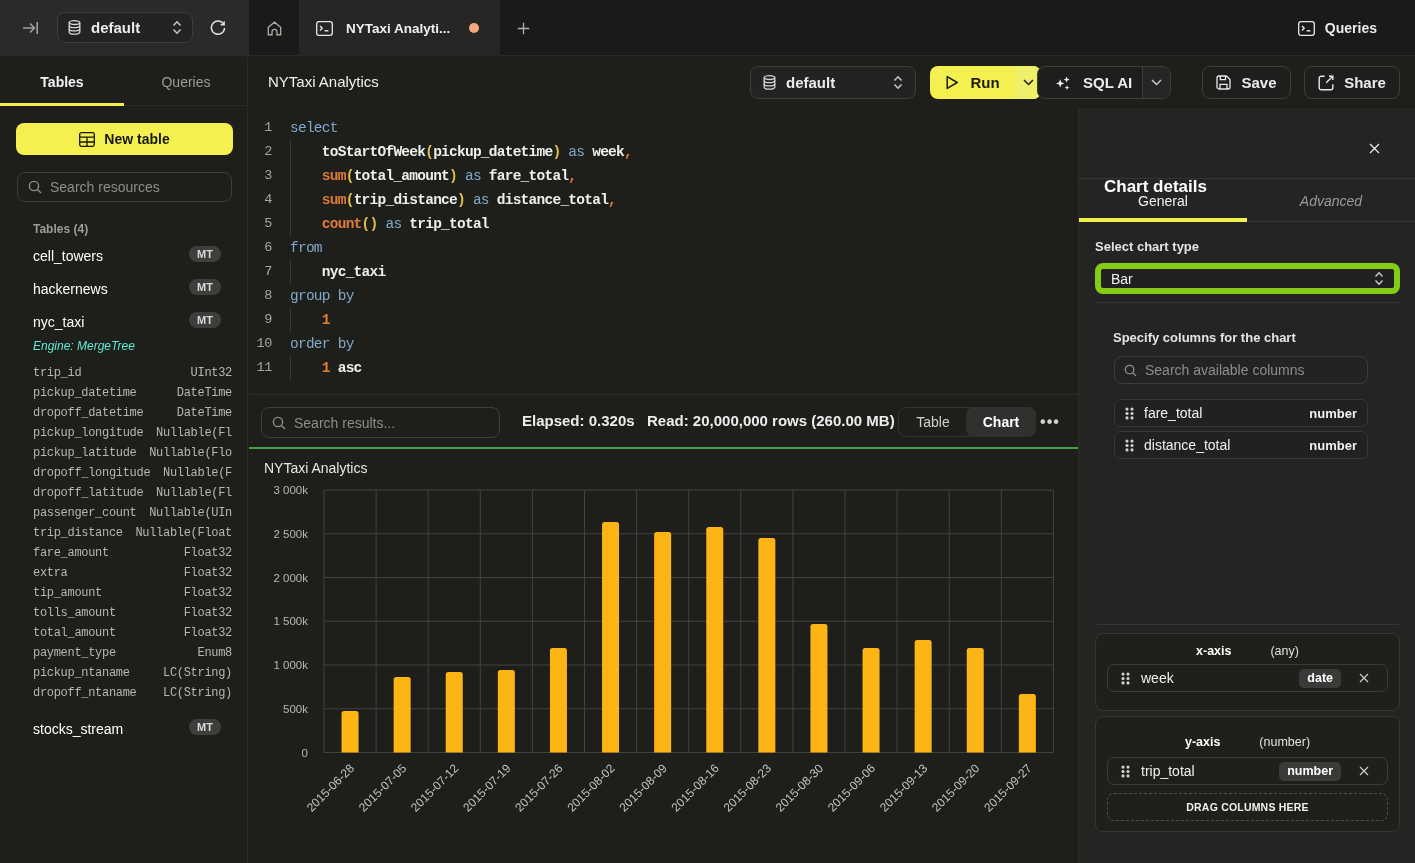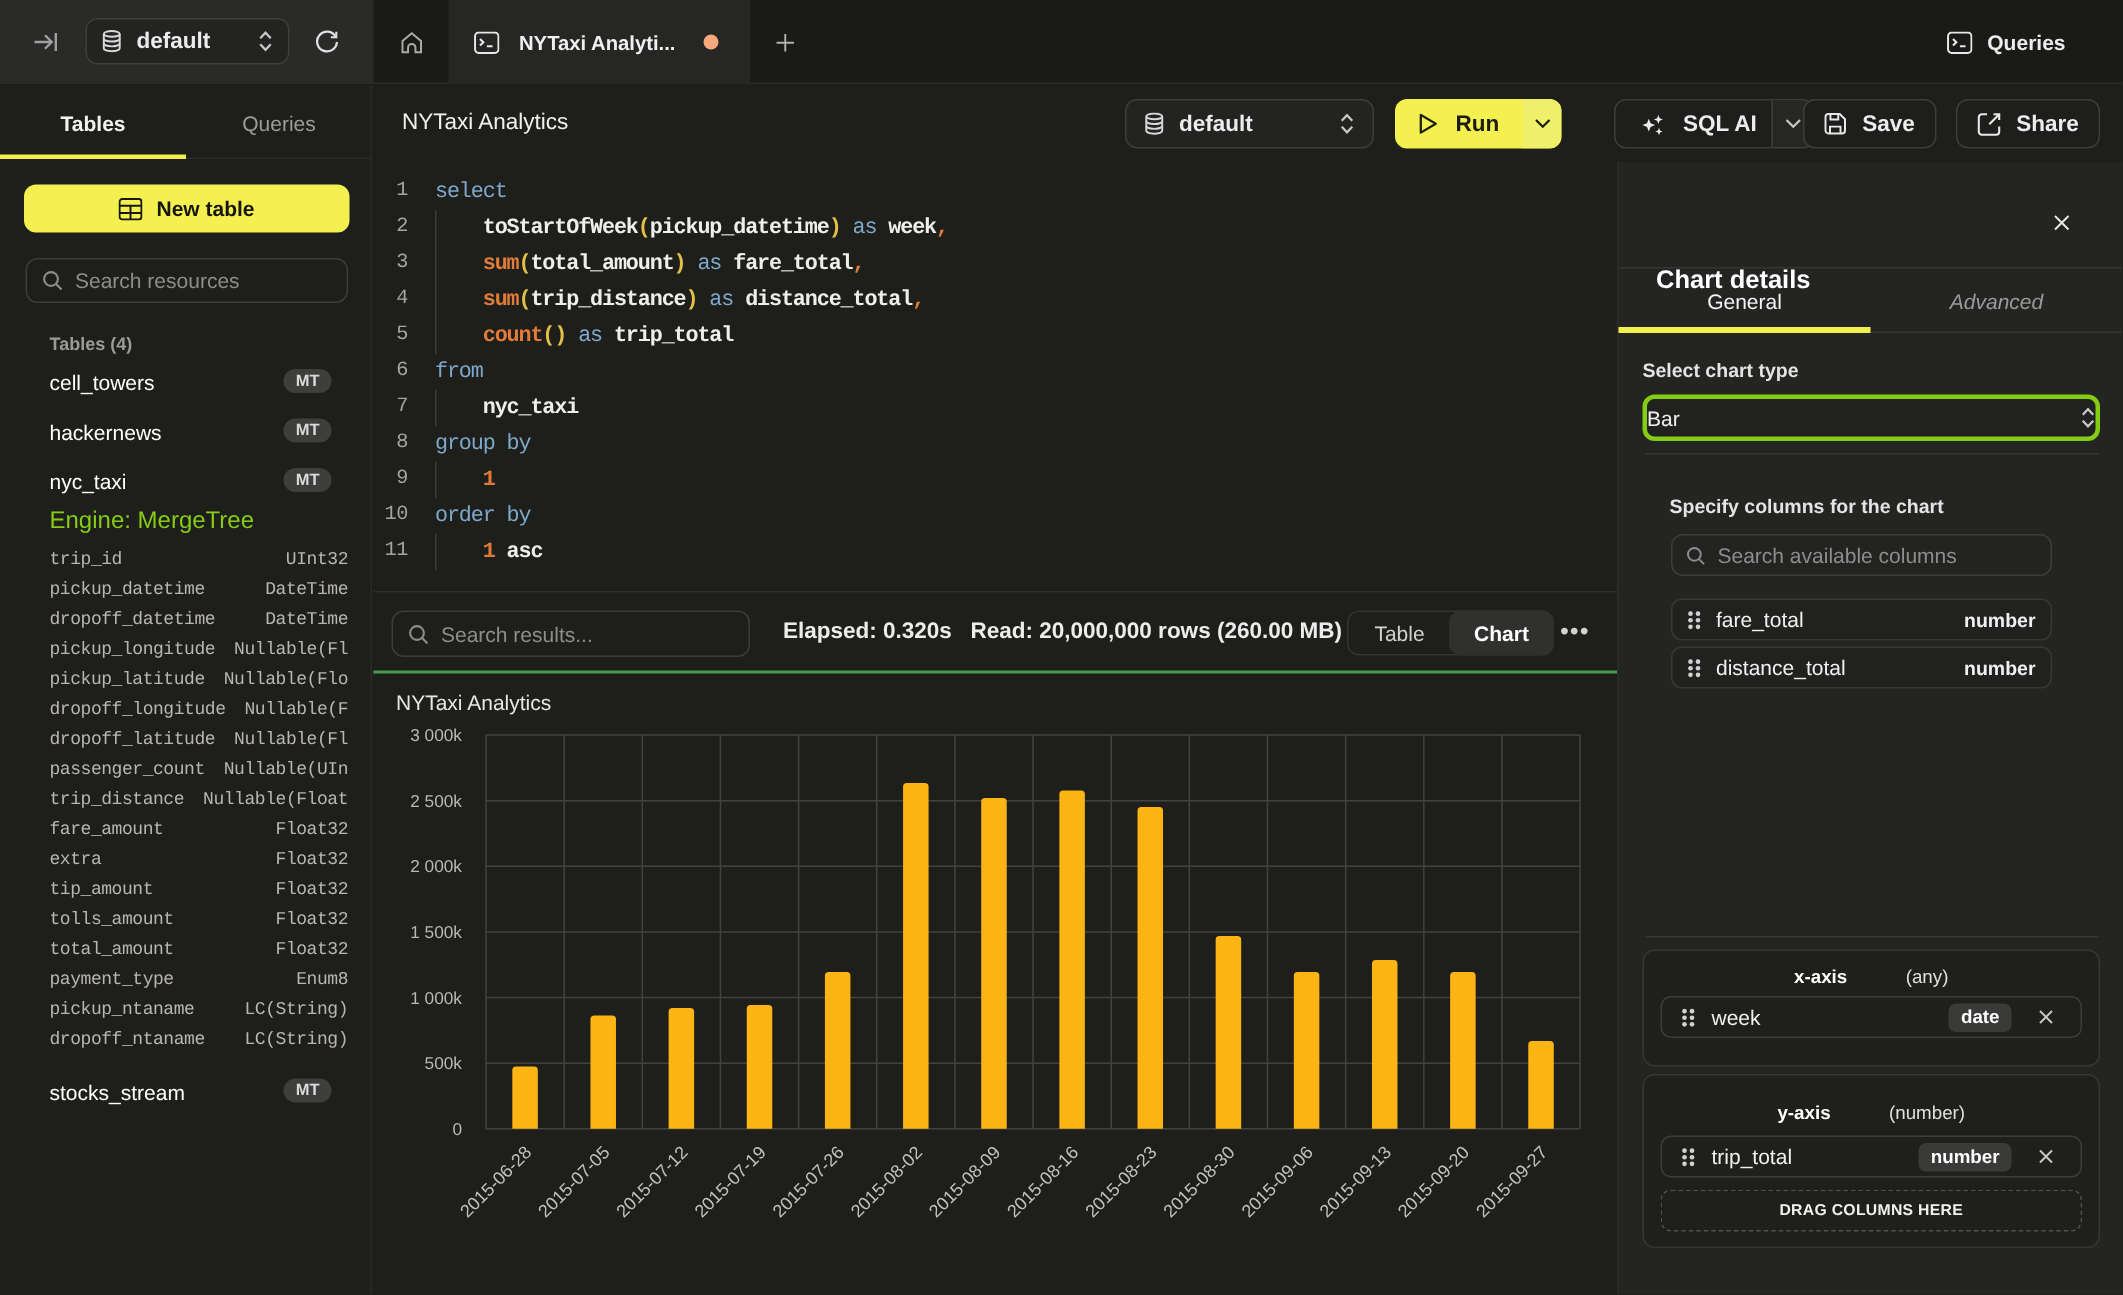--- a/index.html
+++ b/index.html
@@ -28,21 +28,21 @@
 #side-tabs .t2 { left:124px; color:#9b9b9b; }
 #side-tabs .uline { position:absolute; left:0; bottom:-1px; width:124px; height:3px; background:#f2ef4c; }
 #newtable { position:absolute; left:16px; top:66px; width:217px; height:32px; background:#f3f050; border-radius:8px; display:flex; align-items:center; justify-content:center; color:#17170d; font-size:14px; font-weight:bold; }
 #newtable span { margin-left:9px; }
 #side-search { position:absolute; left:17px; top:115px; width:215px; height:30px; border:1px solid #3d3d3b; border-radius:8px; display:flex; align-items:center; padding:0 10px; color:#8d8d8d; font-size:14px; }
 #side-search span { margin-left:8px; }
 #tables-cnt { position:absolute; left:33px; top:165px; font-size:12px; font-weight:bold; color:#9b9b9b; }
 .trow { position:absolute; left:33px; width:200px; height:20px; }
 .trow .nm { font-size:14px; font-weight:normal; color:#ffffff; }
 .badge-mt { position:absolute; right:12px; top:-1px; background:#3e3e3c; border-radius:9px; padding:2px 8px; font-size:11px; font-weight:bold; color:#d9d9d9; }
-#engine { position:absolute; left:33px; top:282px; font-size:16px; color:#84cc16; }
+#engine { position:absolute; left:33px; top:282px; font-size:12px; color:#5eead4;font-style:italic; }
 .col { position:absolute; left:33px; width:199px; font-family:"Liberation Mono", monospace; font-size:12px; letter-spacing:-0.3px; color:#b9b6b1; white-space:nowrap; }
 .col .ty { position:absolute; right:0; }
 
 #main-toolbar { position:absolute; left:249px; top:57px; width:1166px; height:51px; background:#1e1e1b; }
 #mt-title { position:absolute; left:19px; top:16px; font-size:15px; color:#f0f0f0; }
 .btn { position:absolute; top:9px; height:33px; border:1px solid #3d3d3b; border-radius:8px; background:#1e1e1c; display:flex; align-items:center; color:#ececec; font-size:15px; font-weight:bold; }
 
 #editor { position:absolute; left:249px; top:108px; width:829px; height:286px; background:#1e1e1b; font-family:"Liberation Mono", monospace; font-size:14.5px; letter-spacing:-0.75px; }
 .cl { position:absolute; left:0; width:829px; height:24px; line-height:24px; white-space:pre; }
 .cl .ln { position:absolute; left:0; width:23px; text-align:right; color:#a4a4a0; font-size:13.5px; letter-spacing:-0.3px; }
@@ -69,21 +69,21 @@
 #panel { position:absolute; left:1078px; top:108px; width:337px; height:755px; background:#242422; border-left:1px solid #2c2c2a; }
 #p-head { position:relative; height:71px; border-bottom:1px solid #343432; }
 #p-head h2 { position:absolute; left:25px; top:29px; font-size:17px; color:#fff;margin-top:40px; }
 #p-head .x { position:absolute; right:35px; top:35px; }
 #p-tabs { position:relative; height:43px; border-bottom:1px solid #343432; }
 #p-tabs .t { position:absolute; top:0; height:43px; width:168px; display:flex; align-items:center; justify-content:center; font-size:14px; }
 #p-tabs .t1 { left:0; color:#f2f2f2; font-weight:normal; }
 #p-tabs .t2 { left:168px; color:#9b9b9b;font-style:italic; }
 #p-tabs .uline { position:absolute; left:0; bottom:-1px; width:168px; height:4px; background:#f2ef4c; }
 .plabel { position:absolute; font-size:13px; font-weight:bold; color:#e4e4e4; }
-#p-select { position:absolute; left:16px; top:155px; width:305px; height:31px; background:#21211f; border:3px solid #84cc16; border-radius:8px; display:flex; align-items:center; padding:0 0; font-size:14px; color:#f0f0f0; }
+#p-select { position:absolute; left:16px; top:155px; width:305px; height:31px; background:#21211f; border:6px solid #84cc16; border-radius:8px; display:flex; align-items:center; padding:0 10px; font-size:14px; color:#f0f0f0; }
 .pdivider { position:absolute; left:18px; width:302px; height:1px; background:#363634; }
 #p-colsearch { position:absolute; left:35px; top:248px; width:254px; height:28px; background:#232321; border:1px solid #3d3d3b; border-radius:8px; display:flex; align-items:center; padding:0 9px; color:#8d8d8d; font-size:14px; }
 #p-colsearch span { margin-left:8px; }
 .colrow { position:absolute; left:35px; width:254px; height:28px; background:#21211f; border:1px solid #383836; border-radius:7px; display:flex; align-items:center; padding:0 10px; font-size:14px; color:#f0f0f0; }
 .colrow .nm { margin-left:10px; }
 .colrow .ty { margin-left:auto; font-size:13px; font-weight:bold; color:#f0f0f0; }
 .axisbox { position:absolute; left:16px; width:305px; background:#1f1f1c; border:1px solid #363634; border-radius:8px; }
 .axisbox .ttl { text-align:center; font-size:12.5px; color:#fff; }
 .axisbox .ttl b { font-weight:bold; }
 .axisbox .ttl .sub { color:#e0e0e0; font-weight:normal;margin-left:32px; }
@@ -214,21 +214,21 @@
           <path d="M2.2 1.6L12.2 7.5L2.2 13.4Z"></path>
         </svg>
       <span style="margin-left:11px">Run</span>
     </div>
     <div style="display:flex;align-items:center;justify-content:center;width:26px;height:33px;background:#eef06a">
       <svg width="11" height="7" viewBox="0 0 11 7" fill="none" stroke="#1c1c10" stroke-width="1.5">
           <path d="M1 1l4.5 4.5L10 1"></path>
         </svg>
     </div>
   </div>
-  <div class="btn" style="left:827px;width:134px;overflow:hidden">
+  <div class="btn" style="left:788px;width:134px;overflow:hidden">
     <div style="display:flex;align-items:center;width:106px;height:33px;padding-left:17px">
       <svg width="16" height="16" viewBox="0 0 16 16" fill="#ececec">
           <path d="M5.2 4.2l1.2 3 3 1.2-3 1.2-1.2 3-1.2-3-3-1.2 3-1.2Z"></path>
           <path d="M11.6 1.6l0.85 2.15L14.6 4.6l-2.15 0.85L11.6 7.6l-0.85-2.15L8.6 4.6l2.15-0.85Z"></path>
           <path d="M12 10.2l0.7 1.75L14.45 12.65l-1.75 0.7L12 15.1l-0.7-1.75-1.75-0.7 1.75-0.7Z"></path>
         </svg>
       <span style="margin-left:12px">SQL AI</span>
     </div>
     <div style="display:flex;align-items:center;justify-content:center;width:28px;height:33px;background:#262624;border-left:1px solid #3d3d3b">
       <svg width="11" height="7" viewBox="0 0 11 7" fill="none" stroke="#c8c8c8" stroke-width="1.5">

